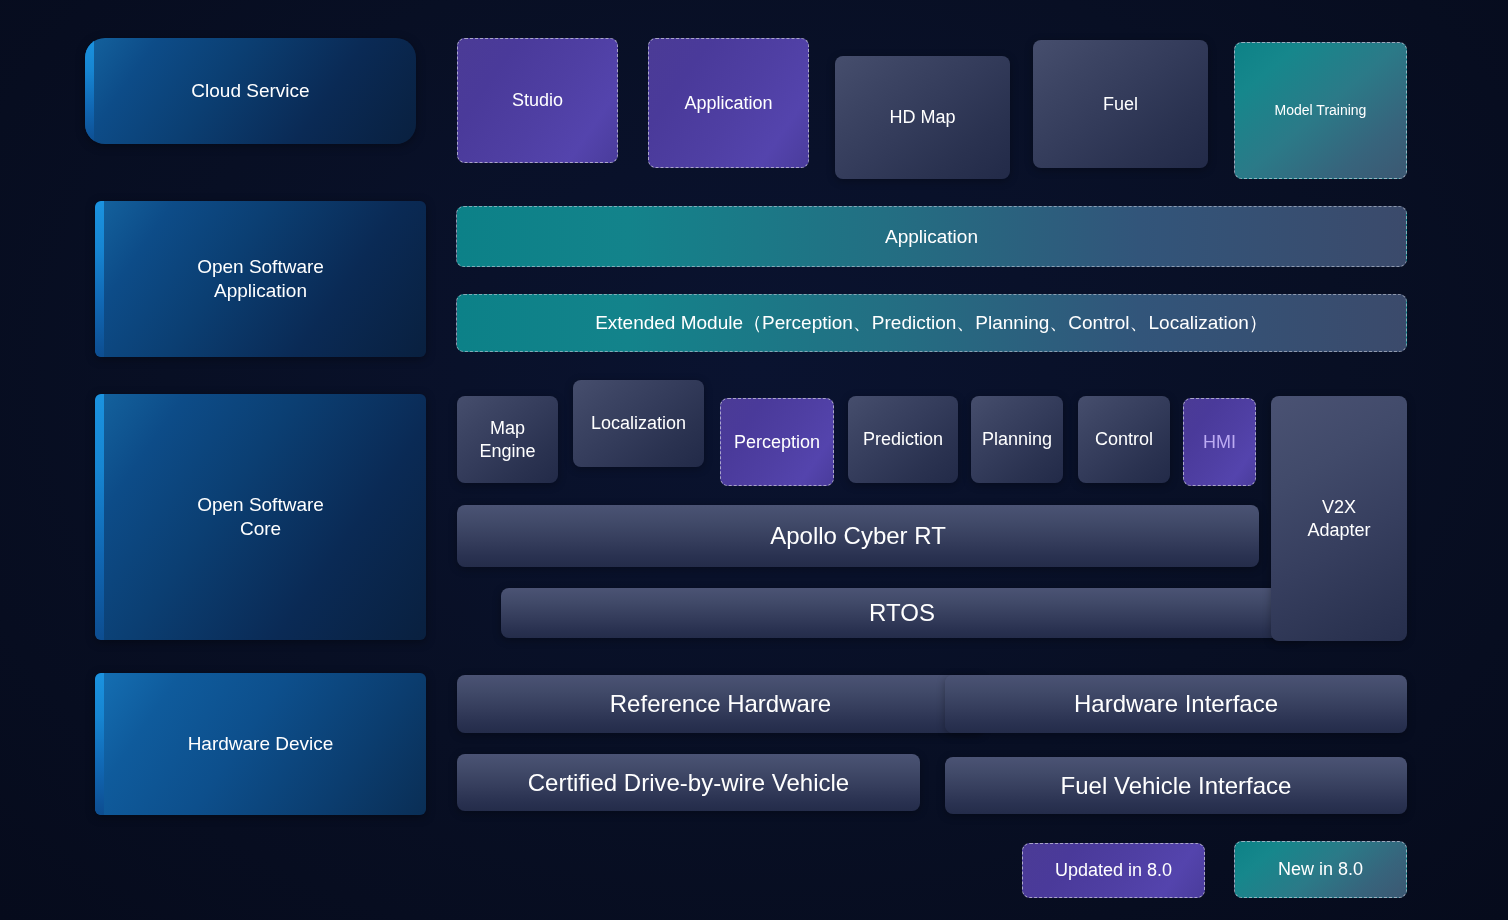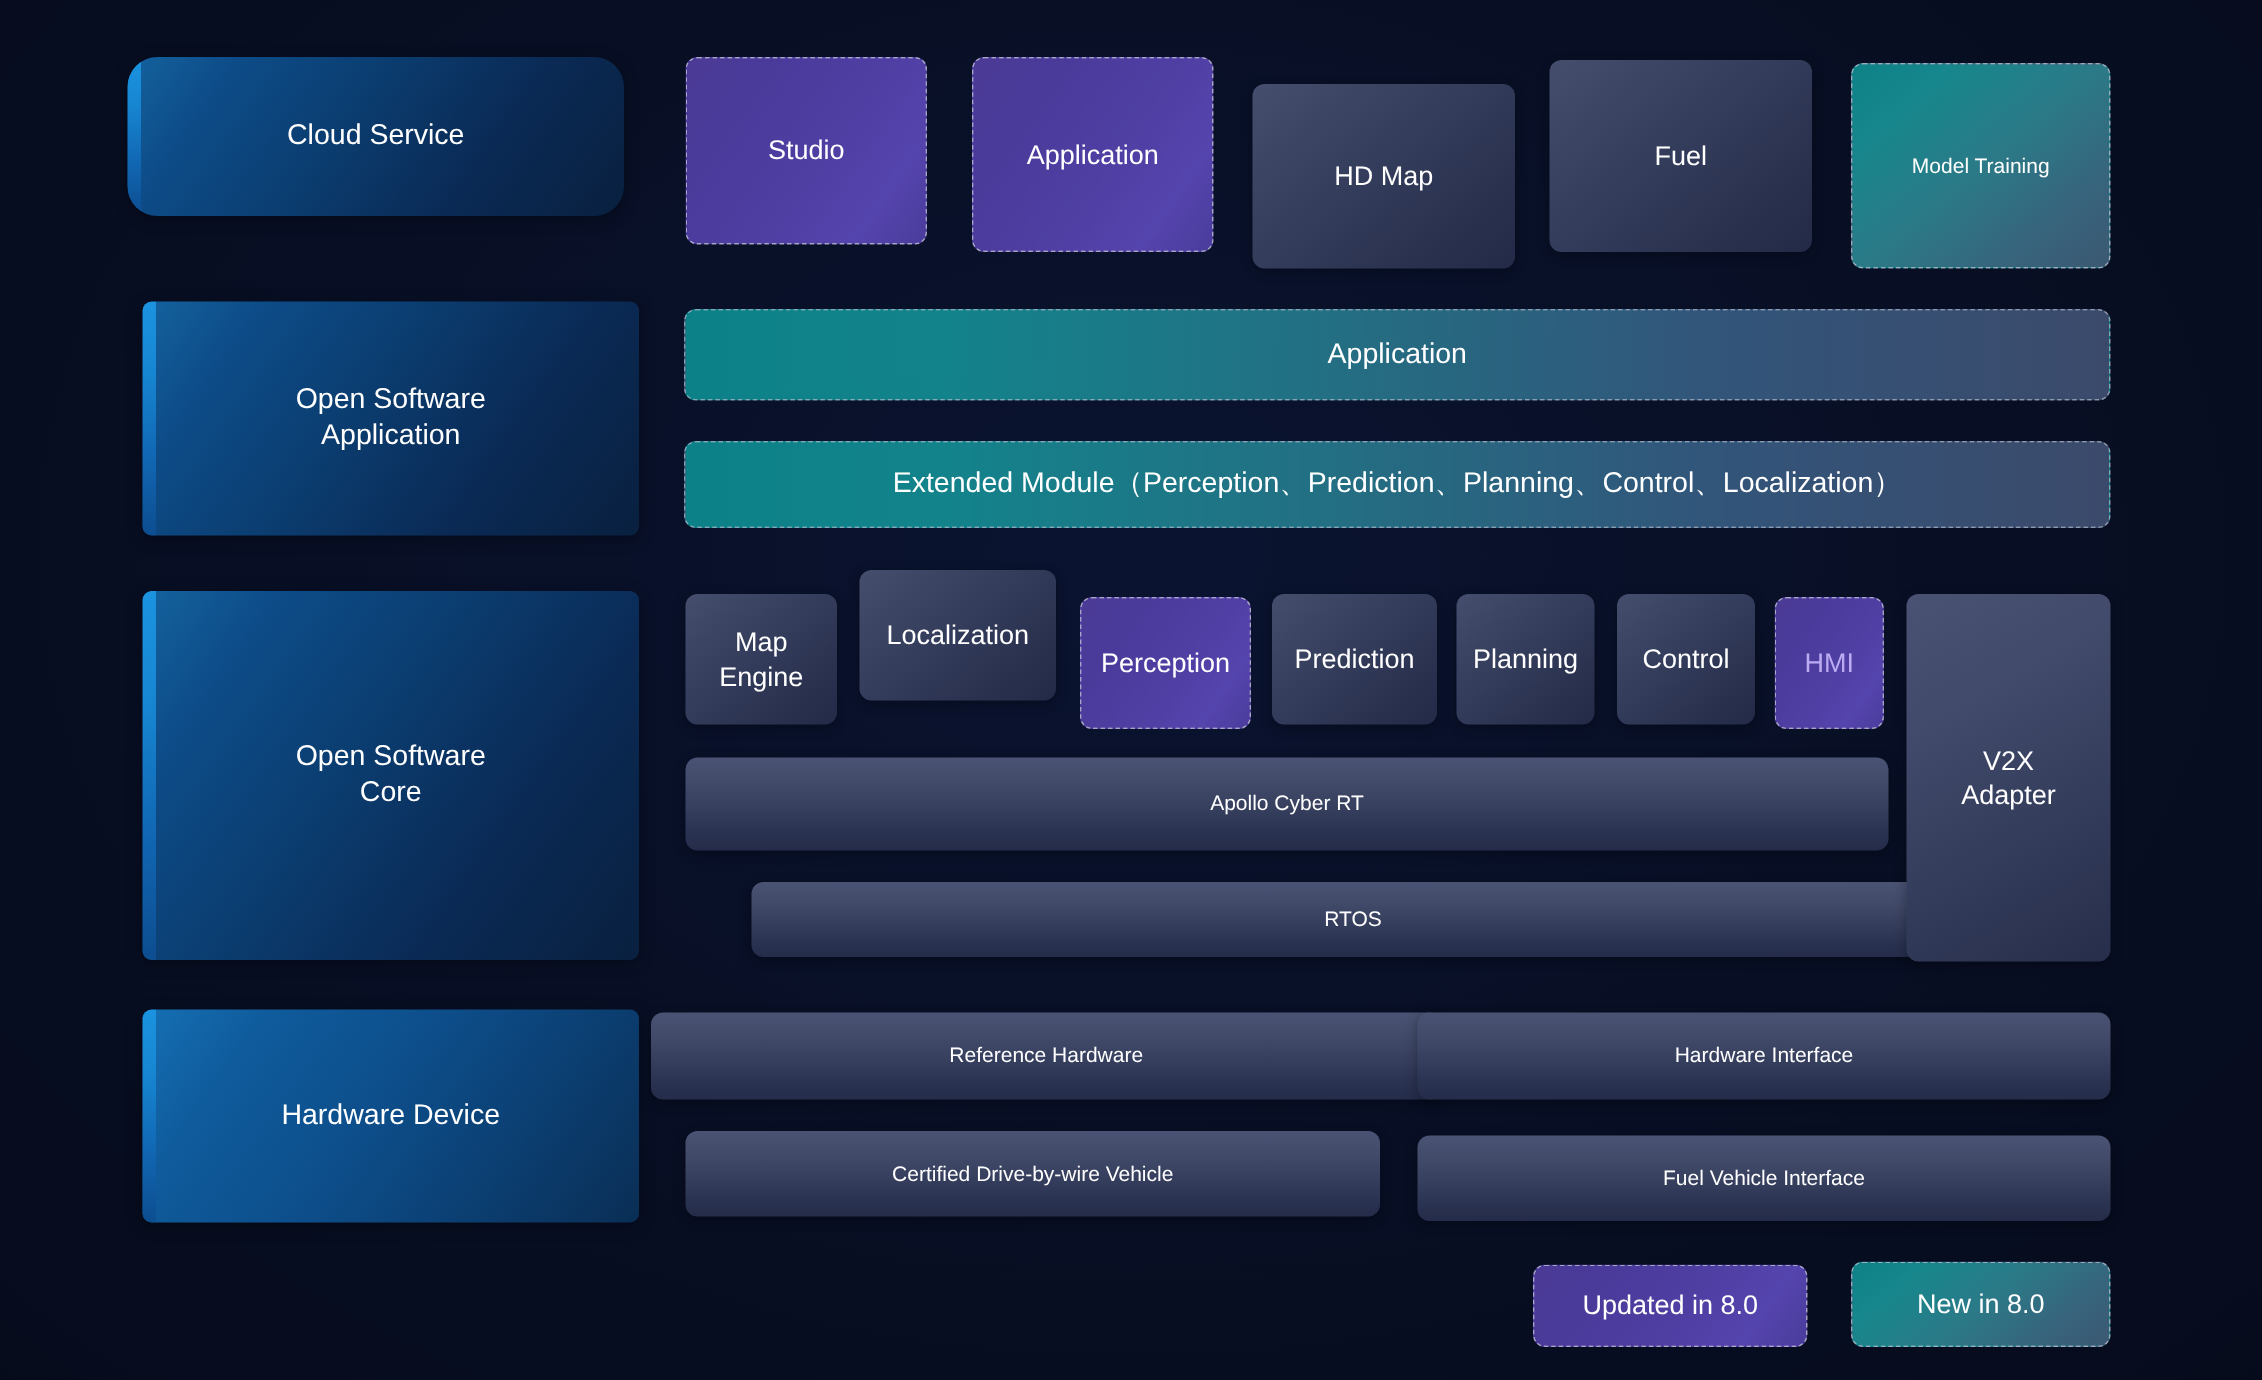--- a/index.html
+++ b/index.html
@@ -52,21 +52,21 @@
   .panel > span { position: relative; z-index: 2; }
 
   
   .slate {
     background: linear-gradient(140deg, #464e6d 0%, #3c4463 25%, #333b5a 50%, #2a3250 75%, #222a48 100%);
     font-size: 18px;
     box-shadow: 0 2px 8px rgba(0,0,0,.3);
   }
   .slate-v {
     background: linear-gradient(180deg, #4b5374 0%, #414a69 28%, #353d5c 58%, #2a3251 82%, #242c4a 100%);
-    font-size: 14px;
+    font-size: 24px;
     box-shadow: 0 2px 8px rgba(0,0,0,.3);
   }
   .slate-tall {
     background: linear-gradient(150deg, #4a5273 0%, #414a6a 30%, #363e5e 60%, #2c3452 85%, #262e4c 100%);
     font-size: 18px;
     box-shadow: 0 2px 8px rgba(0,0,0,.3);
   }
 
   
   .purple {
@@ -176,21 +176,21 @@
 
   <div class="box slate-v" style="left:457px; top:588px; width:802px; height:50px;margin-left:44px;">
     <span>RTOS</span>
   </div>
 
   <div class="box slate-tall" style="left:1271px; top:396px; width:136px; height:245px;">
     <span>V2X
 Adapter</span>
   </div>
 
-  <div class="box slate-v" style="left:434px; top:675px; width:527px; height:58px;align-items:center;">
+  <div class="box slate-v" style="left:457px; top:675px; width:527px; height:58px;align-items:center;">
     <span>Reference Hardware</span>
   </div>
 
   <div class="box slate-v" style="left:945px; top:675px; width:462px; height:58px;">
     <span>Hardware Interface</span>
   </div>
 
   <div class="box slate-v" style="left:457px; top:754px; width:463px; height:57px;">
     <span>Certified Drive-by-wire Vehicle</span>
   </div>

